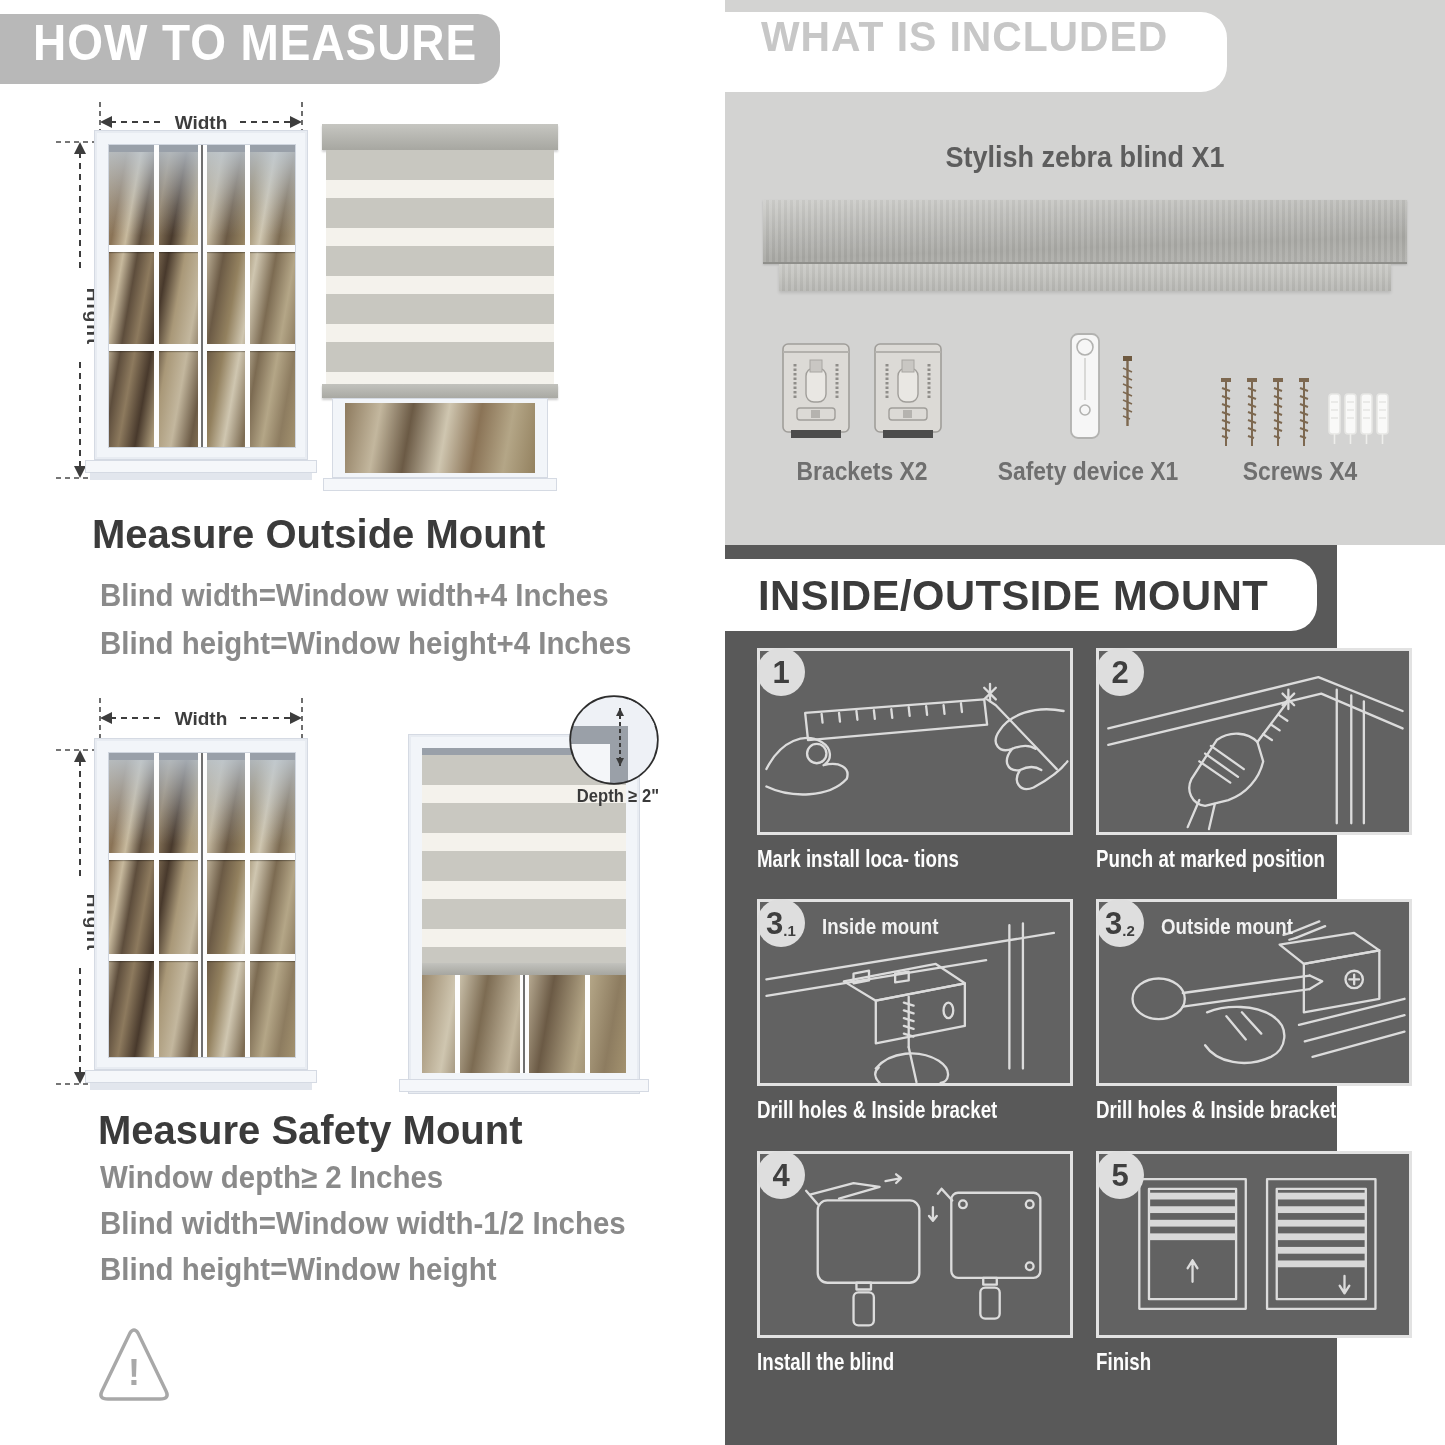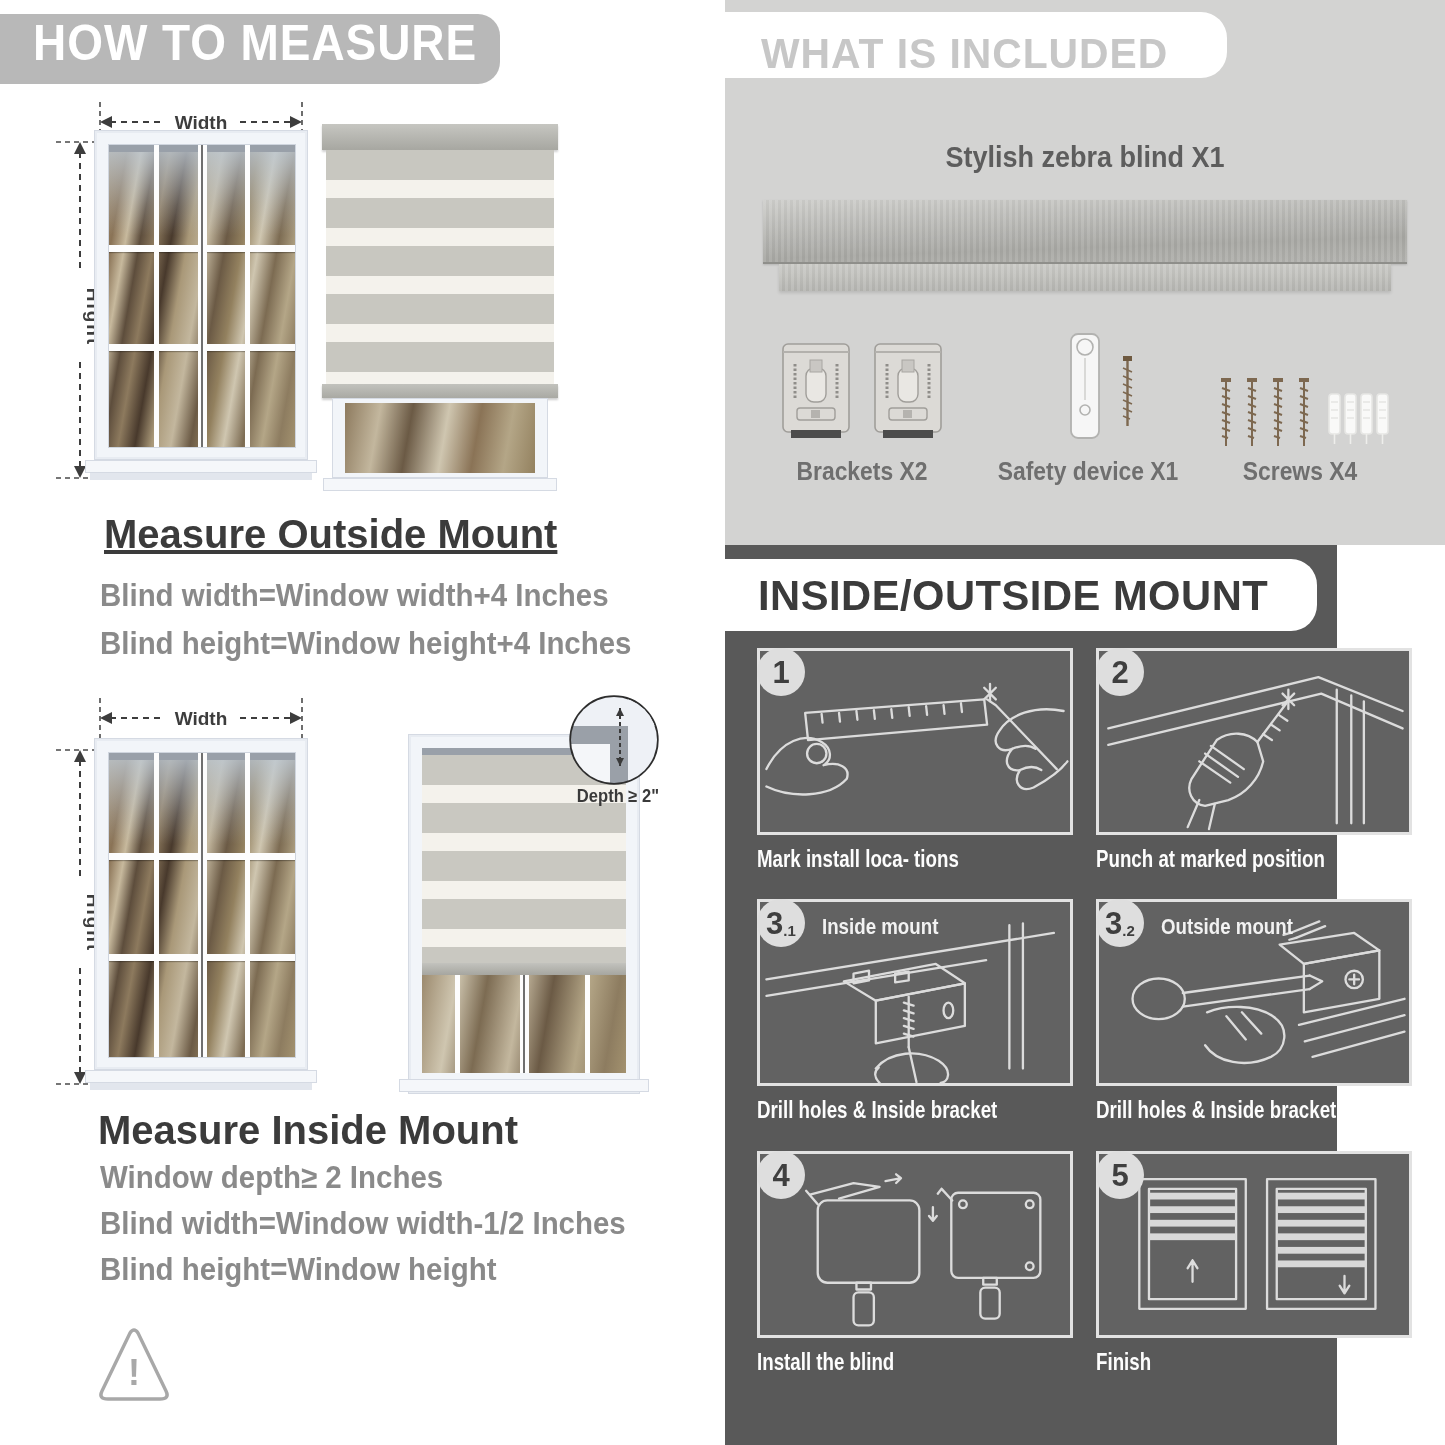--- a/index.html
+++ b/index.html
@@ -61,22 +61,22 @@
   
   .depth-label{color:#3a3a3a;font-weight:bold;font-size:18px;text-align:center;
     transform:scaleX(.92);white-space:nowrap;}
 
   
   .warn-line{color:#9e9e9e;font-size:24px;font-weight:bold;line-height:33px;white-space:nowrap;
     transform:scaleX(.84);transform-origin:left top;}
 
   
   .included-panel{left:725px;top:0;width:720px;height:545px;background:#d3d3d2;}
-  .included-banner{position:absolute;left:0;top:12px;width:502px;height:66px;background:#fff;
-    border-radius:0 26px 26px 0;display:flex;align-items:flex-end;}
+  .included-banner{position:absolute;left:0;top:12px;width:502px;height:80px;background:#fff;
+    border-radius:0 26px 26px 0;display:flex;align-items:flex-start;}
   .included-banner span{color:#c7c7c7;font-weight:bold;font-size:43px;letter-spacing:1px;
     padding-left:38px;white-space:nowrap;transform:scaleX(.95);transform-origin:left center;}
   .included-label{position:absolute;left:0;width:720px;text-align:center;color:#5d5d5d;
     font-weight:bold;font-size:30px;transform:scaleX(.9);}
   .headrail{position:absolute;left:38px;top:200px;width:644px;height:62px;
     background:
       repeating-linear-gradient(90deg, rgba(255,255,255,.07) 0 3px, rgba(0,0,0,.03) 3px 6px),
       linear-gradient(178deg,#cfcfcc,#a8a8a4 70%,#b3b3af);
     border-bottom:2px solid #8f8f8b;box-shadow:0 1px 2px rgba(0,0,0,.15);}
   .underrail{position:absolute;left:54px;top:264px;width:612px;height:27px;
@@ -155,21 +155,21 @@
   <div class="abs" style="left:322px;top:124px;width:236px;height:368px;">
     <div class="zb-head"></div>
     <div class="zb-body" style="height:234px;"></div>
     <div class="zb-rail" style="top:260px;"></div>
     <div class="zb-winfrag" style="top:274px;height:80px;">
       <div class="glass"></div>
     </div>
     <div class="win-sill" style="left:1px;right:1px;bottom:1px;"></div>
   </div>
 
-  <div class="abs h-dark" style="left:104px;top:512px;text-decoration:underline;">Measure Outside Mount</div>
+  <div class="abs h-dark" style="left:92px;top:512px;">Measure Outside Mount</div>
   <div class="abs sub-gray" style="left:100px;top:578px;">Blind width=Window width+4 Inches</div>
   <div class="abs sub-gray" style="left:100px;top:626px;">Blind height=Window height+4 Inches</div>
 
   <svg class="abs" style="left:94px;top:696px;" width="214" height="44" viewBox="0 0 214 44">
     <line x1="6" y1="2" x2="6" y2="42" stroke="#4a4a4a" stroke-width="1.6" stroke-dasharray="5,4"></line>
     <line x1="208" y1="2" x2="208" y2="42" stroke="#4a4a4a" stroke-width="1.6" stroke-dasharray="5,4"></line>
     <line x1="16" y1="22" x2="68" y2="22" stroke="#3d3d3d" stroke-width="2" stroke-dasharray="6,5"></line>
     <line x1="146" y1="22" x2="198" y2="22" stroke="#3d3d3d" stroke-width="2" stroke-dasharray="6,5"></line>
     <polygon points="6,22 18,16 18,28" fill="#3d3d3d"></polygon>
     <polygon points="208,22 196,16 196,28" fill="#3d3d3d"></polygon>
@@ -229,21 +229,21 @@
       <rect x="62" y="0" width="34" height="96" fill="#eef1f6"></rect>
       <path d="M0,34 H62 V96 H44 V52 H0 Z" fill="#9aa0a8"></path>
       <path d="M0,52 H44 V96 H0 Z" fill="#f4f6f9"></path>
       <line x1="54" y1="16" x2="54" y2="74" stroke="#3a3a3a" stroke-width="2" stroke-dasharray="4,3"></line>
       <polygon points="54,74 50,66 58,66" fill="#3a3a3a"></polygon>
       <polygon points="54,16 50,24 58,24" fill="#3a3a3a"></polygon>
     </g>
   </svg>
   <div class="abs depth-label" style="left:548px;top:786px;width:140px;">Depth ≥ 2"</div>
 
-  <div class="abs h-dark" style="left:98px;top:1108px;">Measure Inside Mount</div>
+  <div class="abs h-dark" style="left:98px;top:1108px;">Measure Safety Mount</div>
   <div class="abs sub-gray" style="left:100px;top:1160px;">Window depth≥ 2 Inches</div>
   <div class="abs sub-gray" style="left:100px;top:1206px;">Blind width=Window width-1/2 Inches</div>
   <div class="abs sub-gray" style="left:100px;top:1252px;">Blind height=Window height</div>
 
   <svg class="abs" style="left:96px;top:1325px;" width="76" height="82" viewBox="0 0 76 82">
     <path d="M34,8 Q38,2 42,8 L70,66 Q74,74 64,74 L12,74 Q2,74 6,66 Z" fill="none" stroke="#a8a8a8" stroke-width="3.4" stroke-linejoin="round"></path>
     <text x="38" y="60" text-anchor="middle" font-size="36" font-weight="bold" fill="#a8a8a8">!</text>
   </svg>
 
   <div class="abs included-panel">

